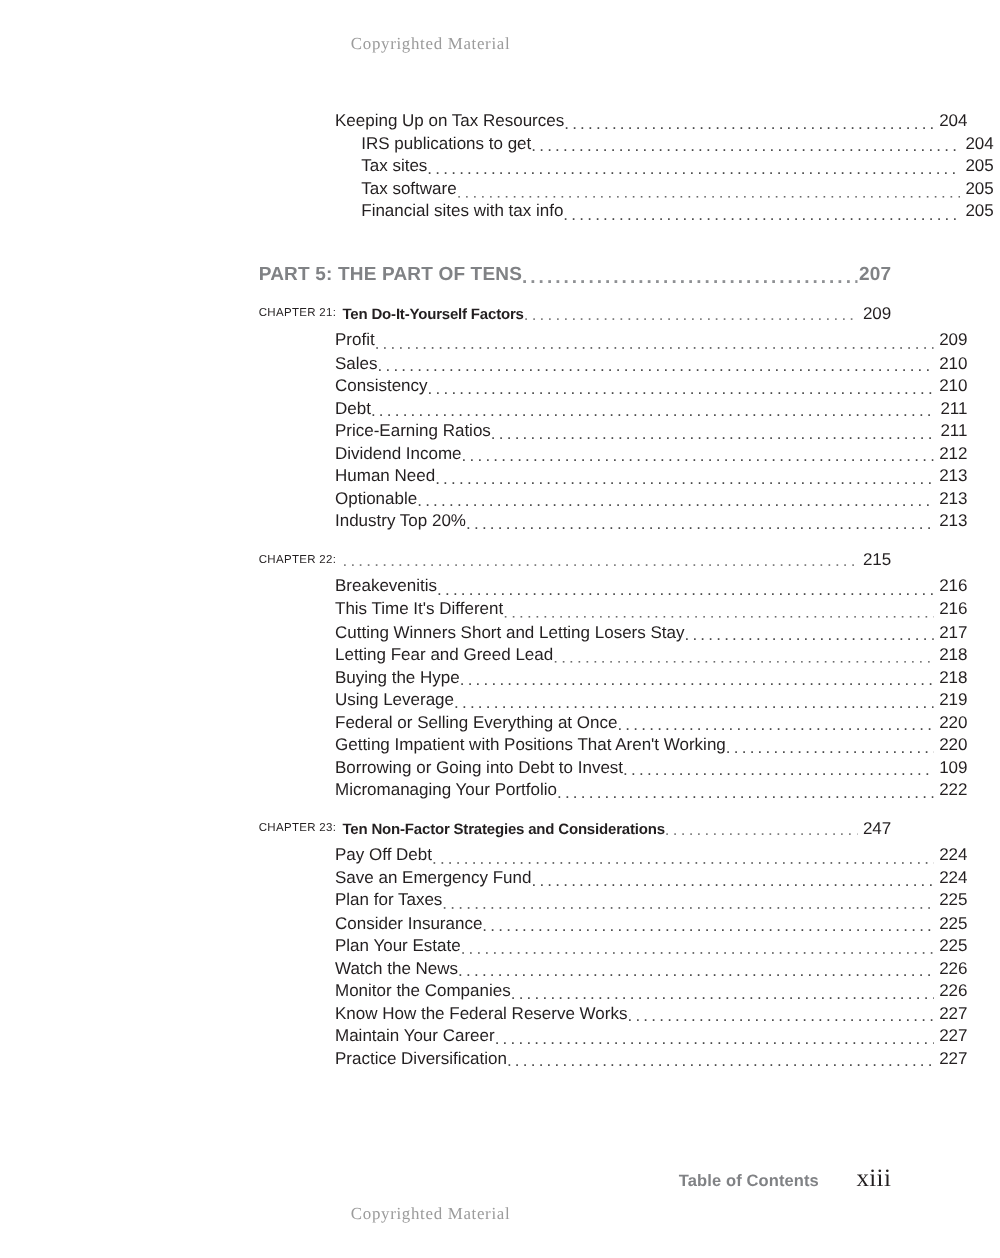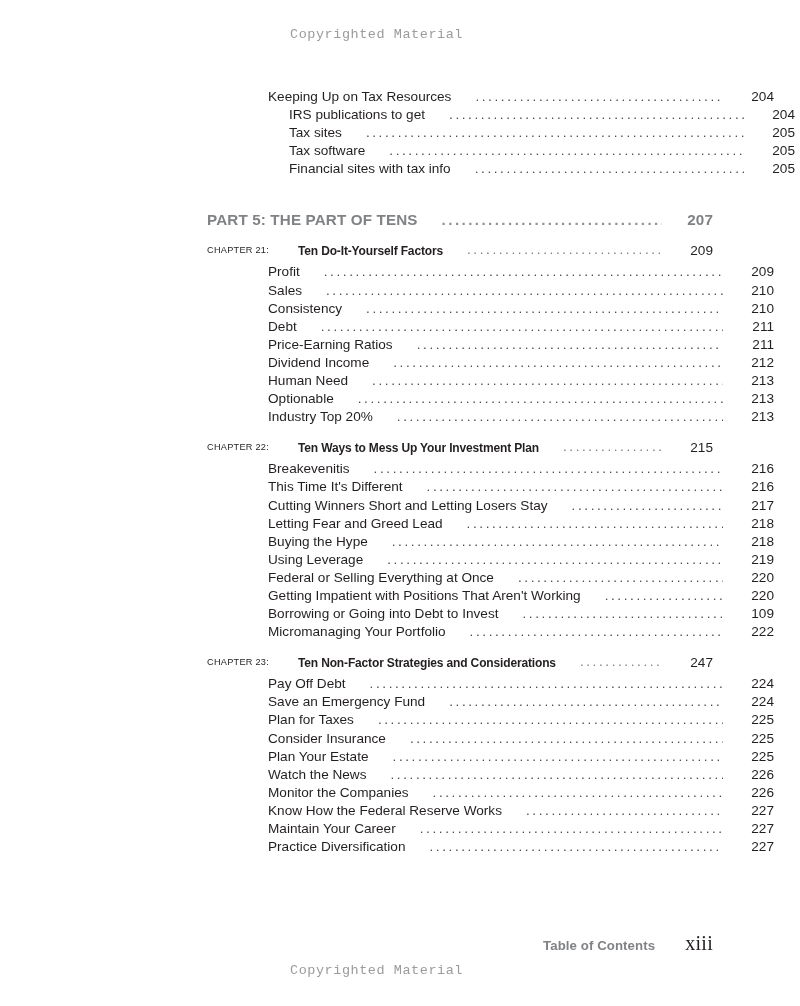--- a/index.html
+++ b/index.html
@@ -15,45 +15,43 @@
     color: #231f20;
     overflow: hidden;
   }
 
   
   .watermark {
     position: absolute;
     left: 0;
     width: 689px;
     text-align: center;
-    font-family: Liberation Mono, monospace;
+    font-family: Liberation Serif, serif;
     font-size: 13.5px;
     letter-spacing: 0.55px;
     color: #9b9b9b;
     white-space: nowrap;
-    margin-left: 32px;
   }
   .watermark.top    { top: 27px; }
   .watermark.bottom { top: 963px; }
 
   
   .toc {
     position: absolute;
     left: 207px;
     top: 88px;
     width: 506px;
   }
 
   
   .row {
     display: flex;
-    align-items: flex-start;
+    align-items: center;
     width: 100%;
     white-space: nowrap;
-    gap: 24px;
   }
   .row .label { flex: 0 0 auto; }
   .row .leader {
     flex: 1 1 auto;
     overflow: hidden;
     min-width: 0;
     height: 1em;
     position: relative;
   }
   .row .leader::before {
@@ -262,21 +260,20 @@
         <span class="page">213</span>
       </div>
       <div class="row lvl1">
         <span class="label">Industry Top 20%</span>
         <span class="leader"></span>
         <span class="page">213</span>
       </div>
       <div class="gap-chapter"></div>
       <div class="row chapter">
         <span class="chapnum">CHAPTER 22:</span>
-        <span class="label">Ten Ways to Mess Up Your Investment Plan</span>
         <span class="leader"></span>
         <span class="page">215</span>
       </div>
       <div class="gap-after-chapter"></div>
       <div class="row lvl1">
         <span class="label">Breakevenitis</span>
         <span class="leader"></span>
         <span class="page">216</span>
       </div>
       <div class="row lvl1">

